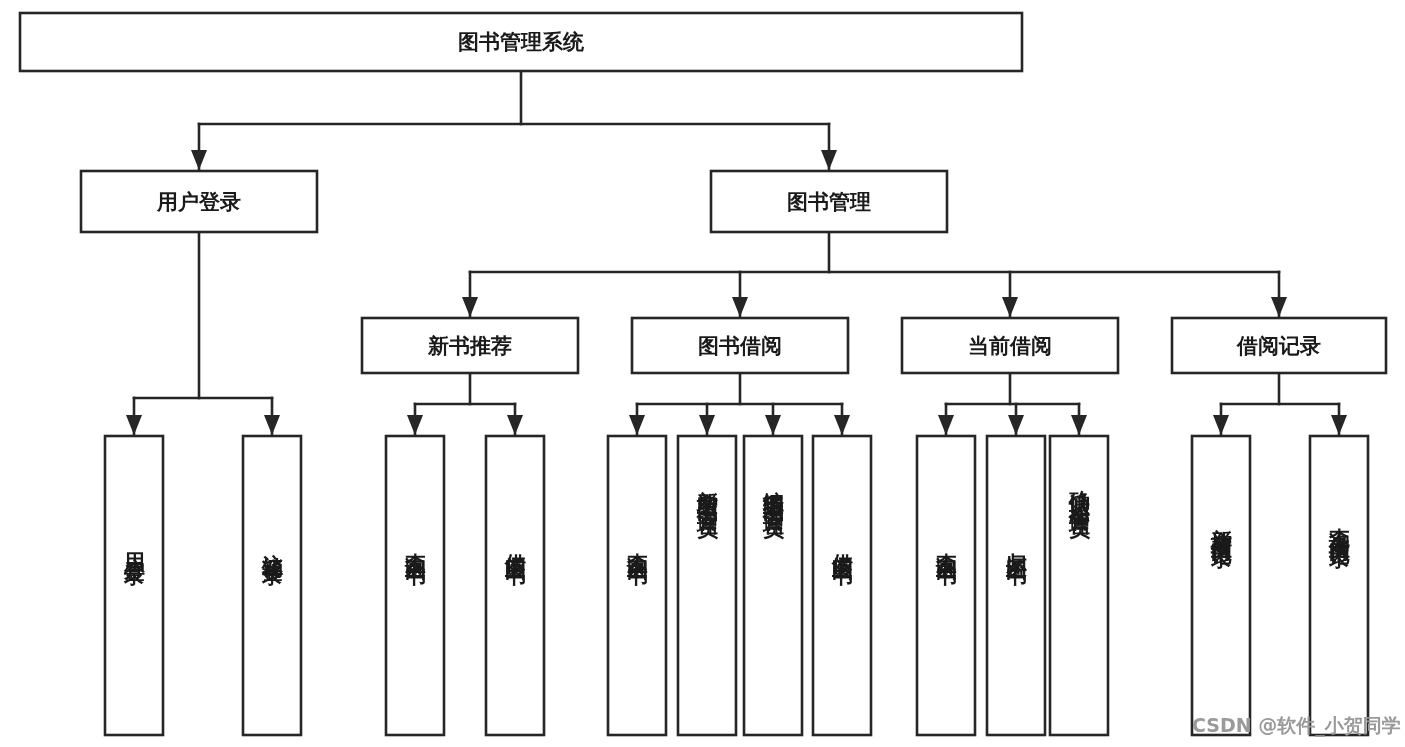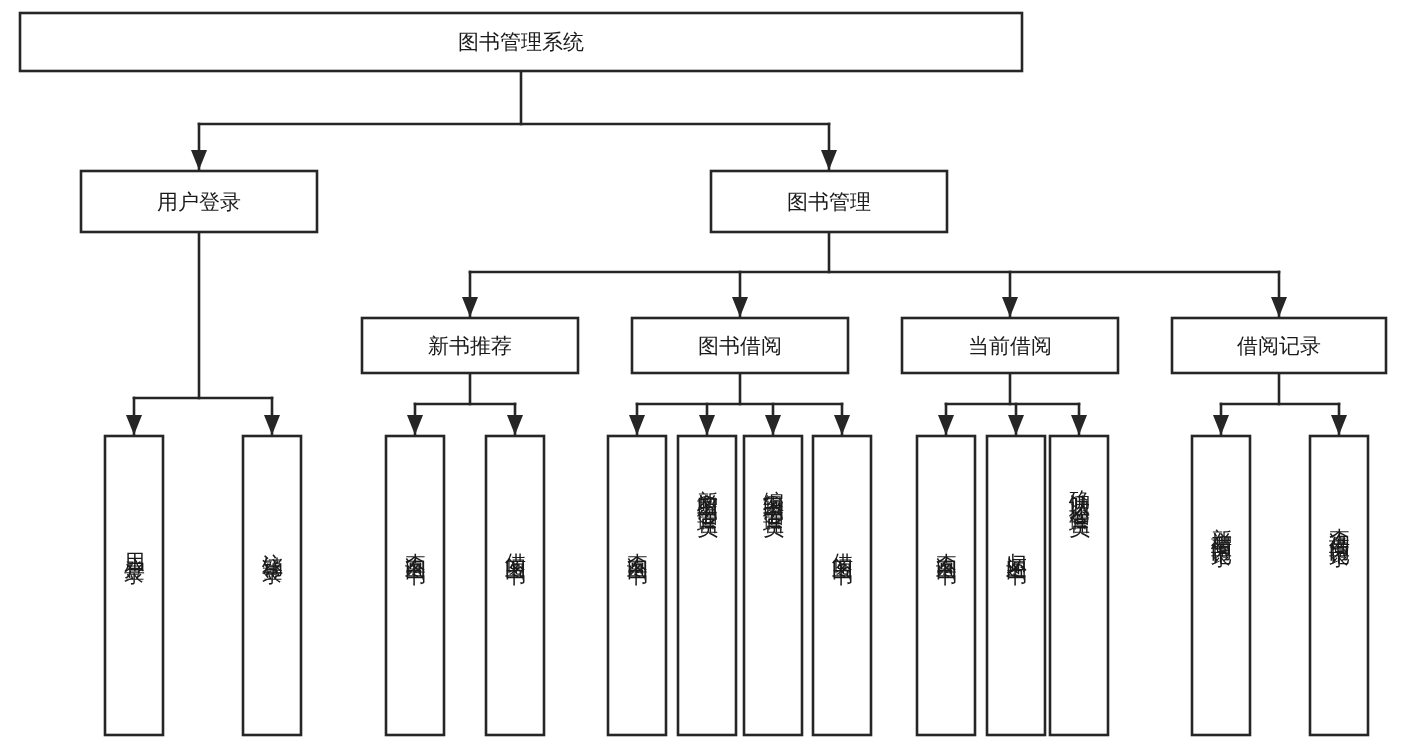--- a/index.html
+++ b/index.html
@@ -11,20 +11,21 @@
     width: 1405px;
     height: 747px;
     overflow: hidden;
     font-family: "DejaVu Sans", "Liberation Sans", sans-serif;
   }
   #diagram-root {
     position: relative;
     width: 1405px;
     height: 747px;
     background: #ffffff;
+    font-weight: bold;
   }
   svg#flow-svg {
     position: absolute;
     top: 0; left: 0;
     width: 1405px;
     height: 747px;
   }
   .node-box {
     fill: #ffffff;
     stroke: #262626;
@@ -198,14 +199,15 @@
         <span>确认归还（管理员）</span>
       </div>
       <div class="node-label-v" style="left: 1192px; top: 436px; width: 58px; height: 299px; padding-top: 75px; box-sizing: border-box;">
         <span>新增借阅记录</span>
       </div>
       <div class="node-label-v" style="left: 1310px; top: 436px; width: 58px; height: 299px; padding-top: 75px; box-sizing: border-box;">
         <span>查询借阅记录</span>
       </div>
     </div>
 
+  <div class="watermark" style="left: 1192px; top: 713px;">CSDN @软件_小贺同学</div>
 
 </div>
 
 </body></html>

